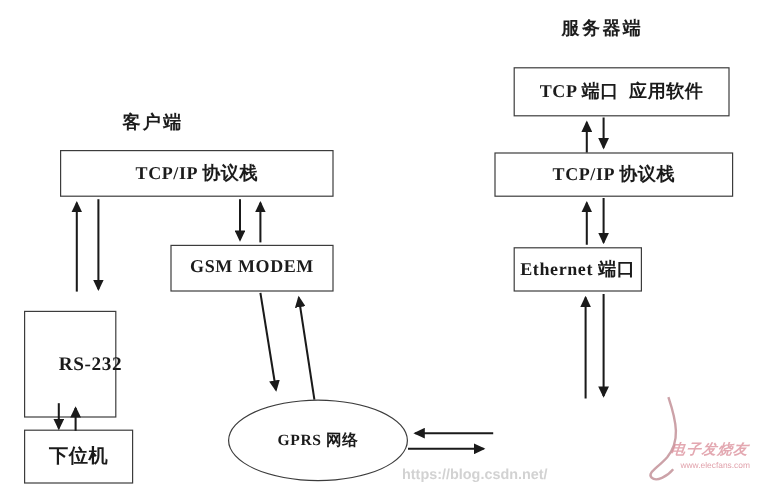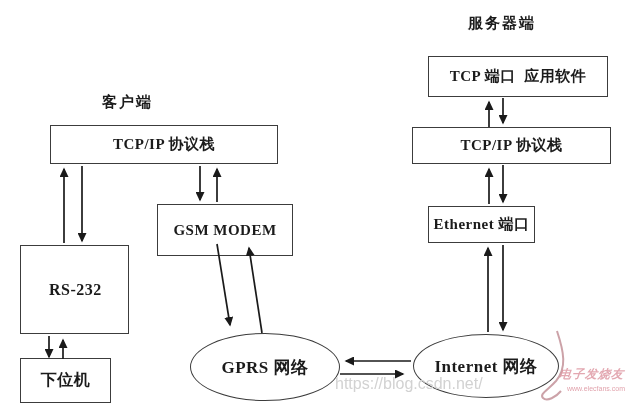--- a/index.html
+++ b/index.html
@@ -21,35 +21,35 @@
     border:1.6px solid #3c3c3c;
     background:#ffffff;
     display:flex;align-items:center;justify-content:center;
     font-size:15px;font-weight:600;color:#1b1b1b;
     white-space:pre;
     box-sizing:border-box;
     letter-spacing:0.5px;
   }
   .ellipse{
     border-radius:50%;
-    font-size:17px;
+    font-size:13px;
   }
   .rs-box{
     flex-direction:column;align-items:flex-start;justify-content:center;
     padding-left:13px;font-size:16px;line-height:26px;
   }
   .connectors{
     position:absolute;left:0;top:0;
     pointer-events:none;
   }
   .watermark-url{
-    position:absolute;left:335px;top:375px;
+    position:absolute;left:335px;top:388px;
     font-family:"Liberation Sans", sans-serif;
-    font-size:16px;color:#d2d2d2;
-    white-space:pre;z-index:5;
+    font-size:12px;color:#d2d2d2;
+    white-space:pre;z-index:5;font-weight:bold;
   }
   .logo{
     position:absolute;left:545px;top:358px;width:88px;z-index:6;
   }
   .logo-title{
     font-family:"Liberation Sans", sans-serif;
     font-size:12px;font-weight:bold;font-style:italic;
     color:rgba(217,139,151,0.75);
     white-space:pre;letter-spacing:1px;
     transform:skewX(-6deg);
@@ -64,37 +64,36 @@
 </head>
 <body>
 
 <div class="canvas">
 
   <div class="section-label" style="left:102px;top:93px;">客户端</div>
   <div class="section-label" style="left:468px;top:14px;">服务器端</div>
 
   <div class="node" style="left:50px;top:125px;width:228px;height:39px;">TCP/IP 协议栈</div>
 
-  <div class="node" style="left:157px;top:204px;width:136px;height:52px;">GSM MODEM</div>
+  <div class="node" style="left:142px;top:204px;width:136px;height:39px;">GSM MODEM</div>
 
-  <div class="node rs-box" style="left:20px;top:245px;width:109px;height:89px;padding-left:28px;">
+  <div class="node rs-box" style="left:20px;top:259px;width:77px;height:89px;padding-left:28px;">
     <div>RS-232</div>
   </div>
 
   <div class="node" style="left:20px;top:358px;width:91px;height:45px;font-size:16px;">下位机</div>
 
   <div class="node" style="left:428px;top:56px;width:180px;height:41px;">TCP 端口  应用软件</div>
 
   <div class="node" style="left:412px;top:127px;width:199px;height:37px;">TCP/IP 协议栈</div>
 
   <div class="node" style="left:428px;top:206px;width:107px;height:37px;">Ethernet 端口</div>
 
   <div class="node ellipse" style="left:190px;top:333px;width:150px;height:68px;">GPRS 网络</div>
 
-  <div class="node ellipse" style="left:413px;top:334px;width:146px;height:64px;">Internet 网络</div>
 
   <svg class="connectors" width="633" height="405" viewBox="0 0 633 405">
     <defs>
       <marker id="ah" markerWidth="10" markerHeight="9" refX="8" refY="4.5" orient="auto" markerUnits="userSpaceOnUse">
         <path d="M0,0 L9.5,4.5 L0,9 Z" fill="#1a1a1a"></path>
       </marker>
     </defs>
     <g stroke="#1a1a1a" stroke-width="1.7">
 
       <line x1="489" y1="127" x2="489" y2="102" marker-end="url(#ah)"></line>

